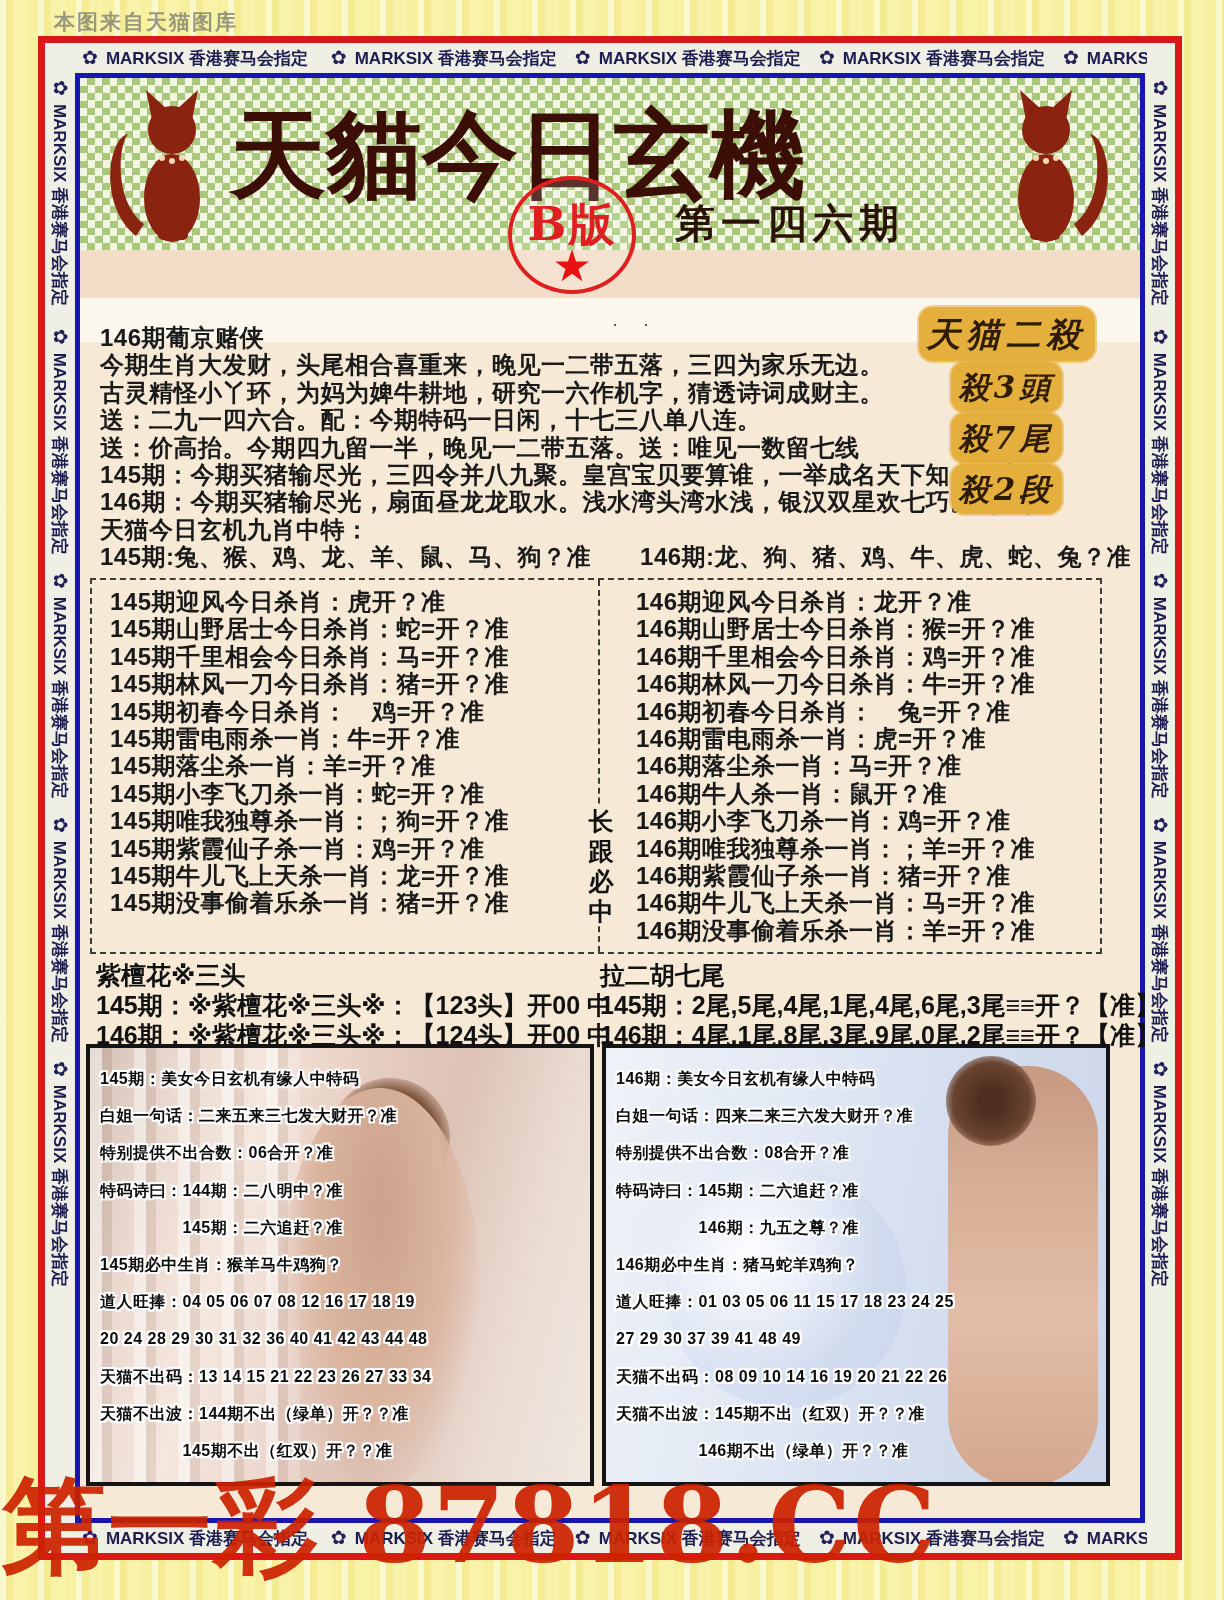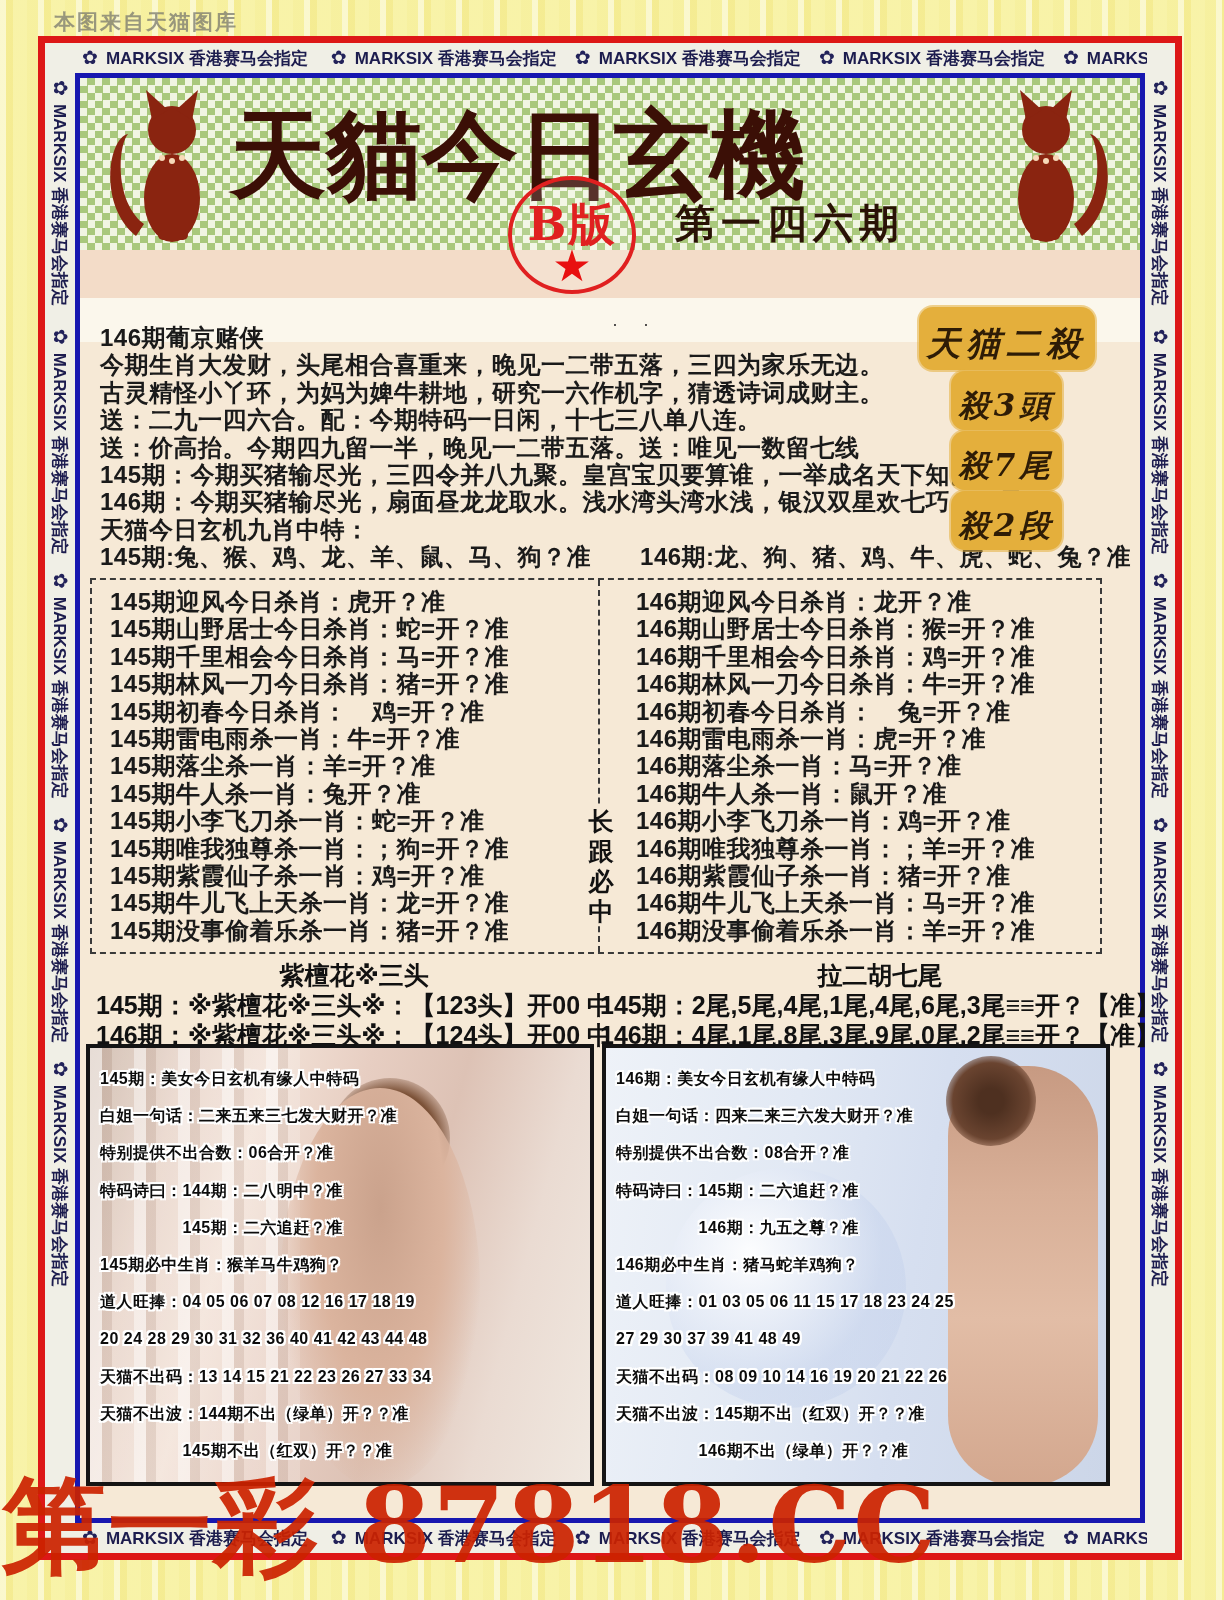--- a/index.html
+++ b/index.html
@@ -60,39 +60,39 @@
   .zone-white{position:absolute;left:0;right:0;top:220px;height:44px;background:#fbf7ec;}
   .dots{position:absolute;left:532px;top:236px;font-size:18px;color:#333;letter-spacing:10px;}
   
   .intro{position:absolute;left:20px;top:246px;right:14px;}
   .intro div{font-size:24px;font-weight:bold;color:var(--c-ink);line-height:27.4px;
     white-space:nowrap;letter-spacing:.5px;}
   
   .killbox{position:absolute;right:36px;top:228px;width:195px;text-align:center;z-index:4;}
   .killbox div{margin:1px 0;}
   .killbox span{display:inline-block;background:var(--c-gold);border-radius:14px;
-    padding:14px 8px 3px;font-size:31px;font-weight:900;color:#2e1c06;
+    padding:5px 8px 3px;font-size:31px;font-weight:900;color:#2e1c06;
     font-family:"DejaVu Serif",serif;font-style:italic;letter-spacing:4px;
     box-shadow:0 0 0 2px rgba(228,175,60,.55);}
   .killbox .kb-title span{font-size:34px;letter-spacing:6px;}
   
   .dashsec{position:absolute;left:10px;top:500px;width:1012px;height:376px;
     border:2px dashed #3a3a3a;}
   .dashcol{position:absolute;top:8px;}
   .dashcol div{font-size:24px;font-weight:bold;color:var(--c-ink);line-height:27.4px;
     white-space:nowrap;letter-spacing:.5px;}
   .col-l{left:18px;}
   .col-r{left:544px;}
   .divider{position:absolute;left:506px;top:0;bottom:0;width:0;
     border-left:2px dashed #3a3a3a;}
   .divider-chars{position:absolute;left:496px;top:226px;width:26px;z-index:3;
     background:var(--c-cream);text-align:center;}
   .divider-chars div{font-size:25px;font-weight:bold;color:#111;line-height:30px;}
   
-  .footsec{position:absolute;top:882px;text-align:center;}
+  .footsec{position:absolute;top:882px;}
   .footsec .ft-title{font-size:25px;font-weight:bold;color:#111;line-height:30px;}
   .footsec div{font-size:25px;font-weight:bold;color:#111;line-height:30px;white-space:nowrap;}
   .foot-l{left:16px;}
   .foot-r{left:520px;}
   
   .photo{position:absolute;top:966px;width:508px;height:442px;border:4px solid #141414;
     overflow:hidden;}
   .photo-l{left:6px;
     background:linear-gradient(105deg,#c9b3a4 0%,#e7d2c6 16%,#f2e1d6 30%,#e7cec2 46%,#ddc2b5 62%,#eadbd2 80%,#f0e8e0 100%);}
   .photo-l .slats{position:absolute;left:0;top:0;bottom:0;width:210px;
@@ -202,21 +202,20 @@
 
     <div class="dashsec">
       <div class="dashcol col-l">
           <div>145期迎风今日杀肖：虎开？准</div>
           <div>145期山野居士今日杀肖：蛇=开？准</div>
           <div>145期千里相会今日杀肖：马=开？准</div>
           <div>145期林风一刀今日杀肖：猪=开？准</div>
           <div>145期初春今日杀肖：　鸡=开？准</div>
           <div>145期雷电雨杀一肖：牛=开？准</div>
           <div>145期落尘杀一肖：羊=开？准</div>
-          <div>145期牛人杀一肖：兔开？准</div>
           <div>145期小李飞刀杀一肖：蛇=开？准</div>
           <div>145期唯我独尊杀一肖：；狗=开？准</div>
           <div>145期紫霞仙子杀一肖：鸡=开？准</div>
           <div>145期牛儿飞上天杀一肖：龙=开？准</div>
           <div>145期没事偷着乐杀一肖：猪=开？准</div>
         </div>
       <div class="divider"></div>
       <div class="dashcol col-r">
           <div>146期迎风今日杀肖：龙开？准</div>
           <div>146期山野居士今日杀肖：猴=开？准</div>

